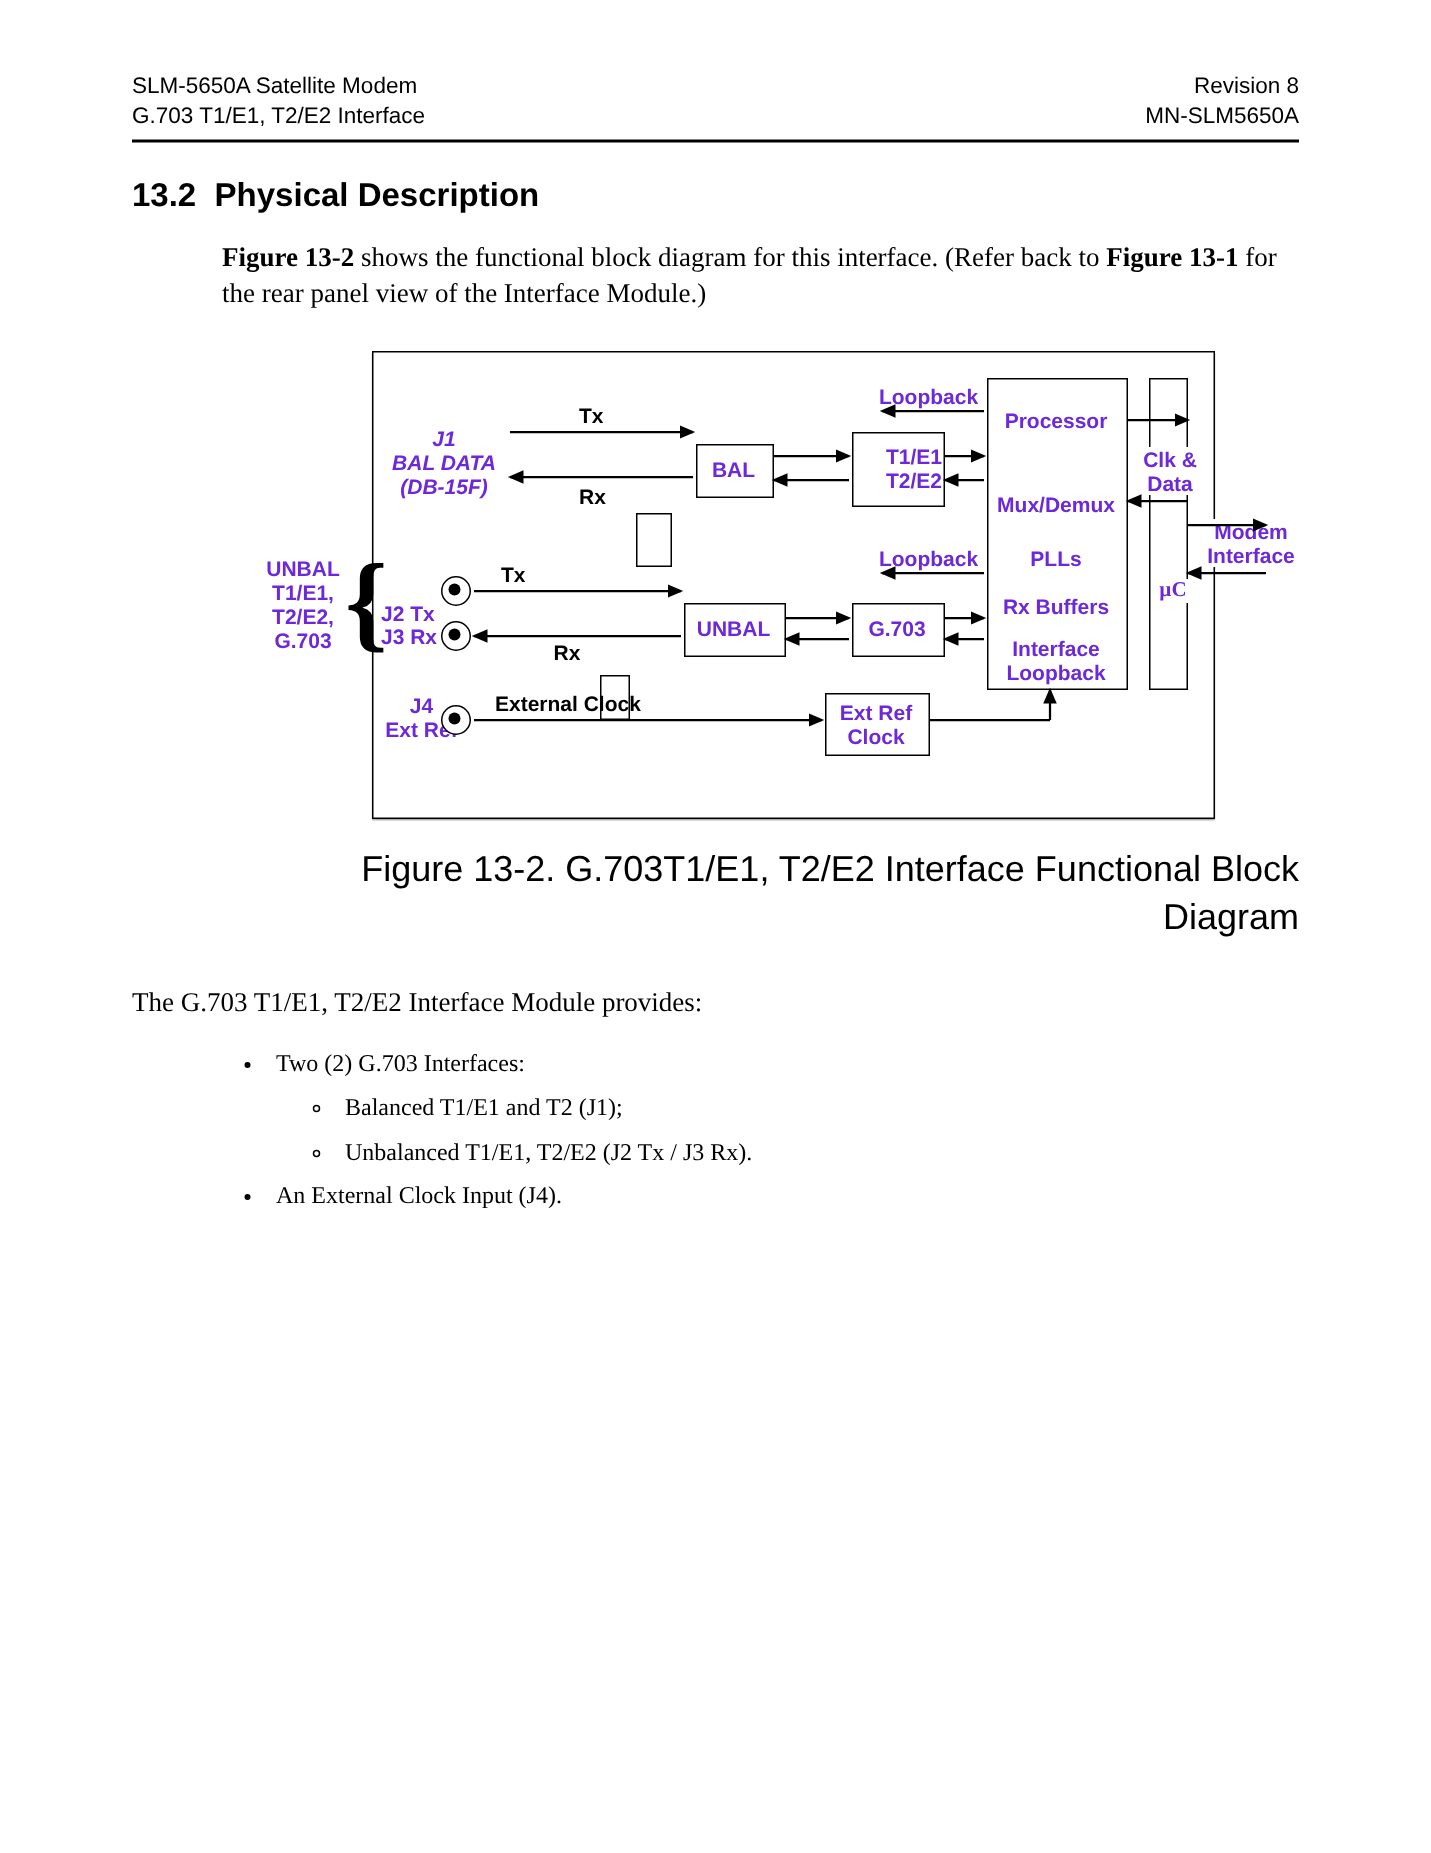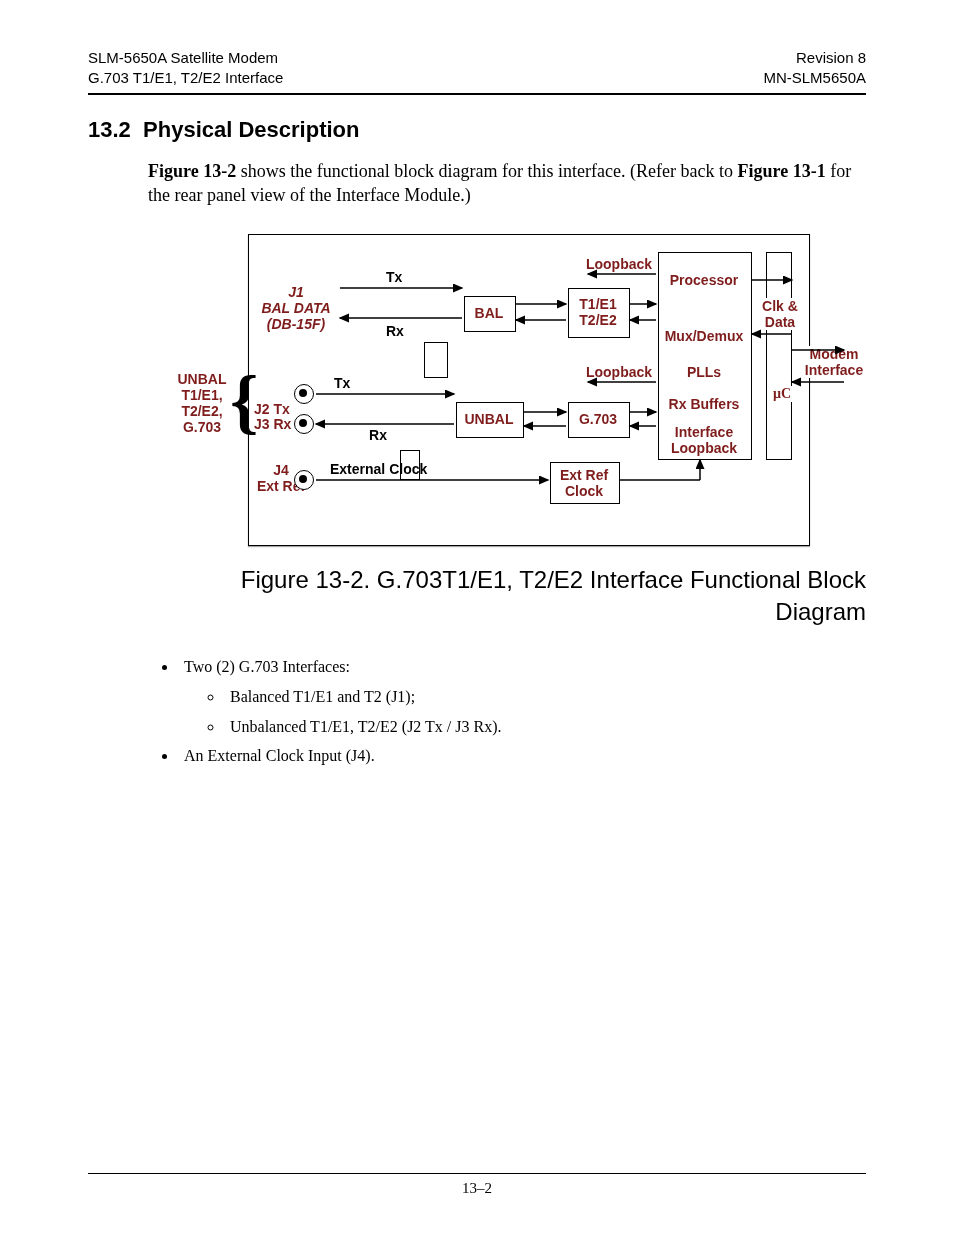--- a/index.html
+++ b/index.html
@@ -24,21 +24,21 @@
          text-align:center; font-size:15px; }
   .ftr-rule { border:0; border-top:1.5px solid #000; margin-bottom:6px; }
 
   
   .diag { position:relative; width:678px; height:318px; margin:0 auto;
           font-family:"Segoe UI",Arial,sans-serif; }
   .diag .outer { position:absolute; left:80px; top:8px; width:560px; height:310px;
                  box-shadow:0 1px 1px rgba(0,0,0,.35);
                  background:#fff; border:1.5px solid #000; }
   .diag .lbl { position:absolute; font-size:14px; font-weight:bold; text-align:center;
-               color:#7f1d1d; line-height:1.15; }
+               color:#6d28d9; line-height:1.15; }
   .diag .tall { position:absolute; background:#fff; border:1.5px solid #000; }
   .diag .port{ position:absolute; width:18px; height:18px; border:1.5px solid #000;
                border-radius:50%; background:#fff; }
   .diag .port::after{ content:""; position:absolute; left:4px; top:4px; width:8px;
                height:8px; background:#000; border-radius:50%; }
   .diag .module-title{ position:absolute; left:80px; width:560px; bottom:10px;
                text-align:center; font-style:italic; font-weight:bold; font-size:18px;}
   .brace { position:absolute; font-size:72px; font-family:"Times New Roman";
            font-weight:bold; line-height:0.8; }
   svg.arrows { position:absolute; left:0; top:0; }
@@ -88,21 +88,21 @@
 Ext Ref</div>
 
         <div class="port" style="left:126px; top:158px;"></div>
         <div class="port" style="left:126px; top:188px;"></div>
         <div class="port" style="left:126px; top:244px;"></div>
 
         <div class="tall" style="left:296px; top:70px; width:50px; height:34px;"></div>
         <div class="lbl" style="left:296px; top:79px; width:50px;">BAL</div>
 
         <div class="tall" style="left:400px; top:62px; width:60px; height:48px;"></div>
-        <div class="lbl" style="left:400px; top:70px; width:60px; white-space:pre;">T1/E1
+        <div class="lbl" style="left:400px; top:70px; width:60px; white-space:pre;text-align:right;">T1/E1
 T2/E2</div>
 
         <div class="tall" style="left:288px; top:176px; width:66px; height:34px;"></div>
         <div class="lbl" style="left:288px; top:185px; width:66px;">UNBAL</div>
 
         <div class="tall" style="left:400px; top:176px; width:60px; height:34px;"></div>
         <div class="lbl" style="left:400px; top:185px; width:60px;">G.703</div>
 
         <div class="tall" style="left:382px; top:236px; width:68px; height:40px;"></div>
         <div class="lbl" style="left:382px; top:241px; width:68px; white-space:pre;">Ext Ref
@@ -174,30 +174,27 @@
           <line x1="624" y1="108" x2="584" y2="108" stroke="#000" stroke-width="1.5" marker-end="url(#ah)"></line>
 
           <line x1="624" y1="124" x2="676" y2="124" stroke="#000" stroke-width="1.5" marker-end="url(#ah)"></line>
           <line x1="676" y1="156" x2="624" y2="156" stroke="#000" stroke-width="1.5" marker-end="url(#ah)"></line>
         </svg>
       </div>
     </div>
 
     <div class="fig-cap">Figure 13-2. G.703T1/E1, T2/E2 Interface Functional Block Diagram</div>
 
+    <p style="margin-left:-60px;">The G.703 T1/E1, T2/E2 Interface Module provides:</p>
 
     <ul class="bullets" style="margin-left:-60px;">
       <li>
         <span>Two (2) G.703 Interfaces:</span>
         <ul class="sub">
           <li>Balanced T1/E1 and T2 (J1);</li>
           <li>Unbalanced T1/E1, T2/E2 (J2 Tx / J3 Rx).</li>
         </ul>
       </li>
       <li>An External Clock Input (J4).</li>
     </ul>
   </div>
 
-  <div class="ftr">
-    <hr class="ftr-rule">
-    <span>13–2</span>
-  </div>
 </div>
 
 </body></html>

